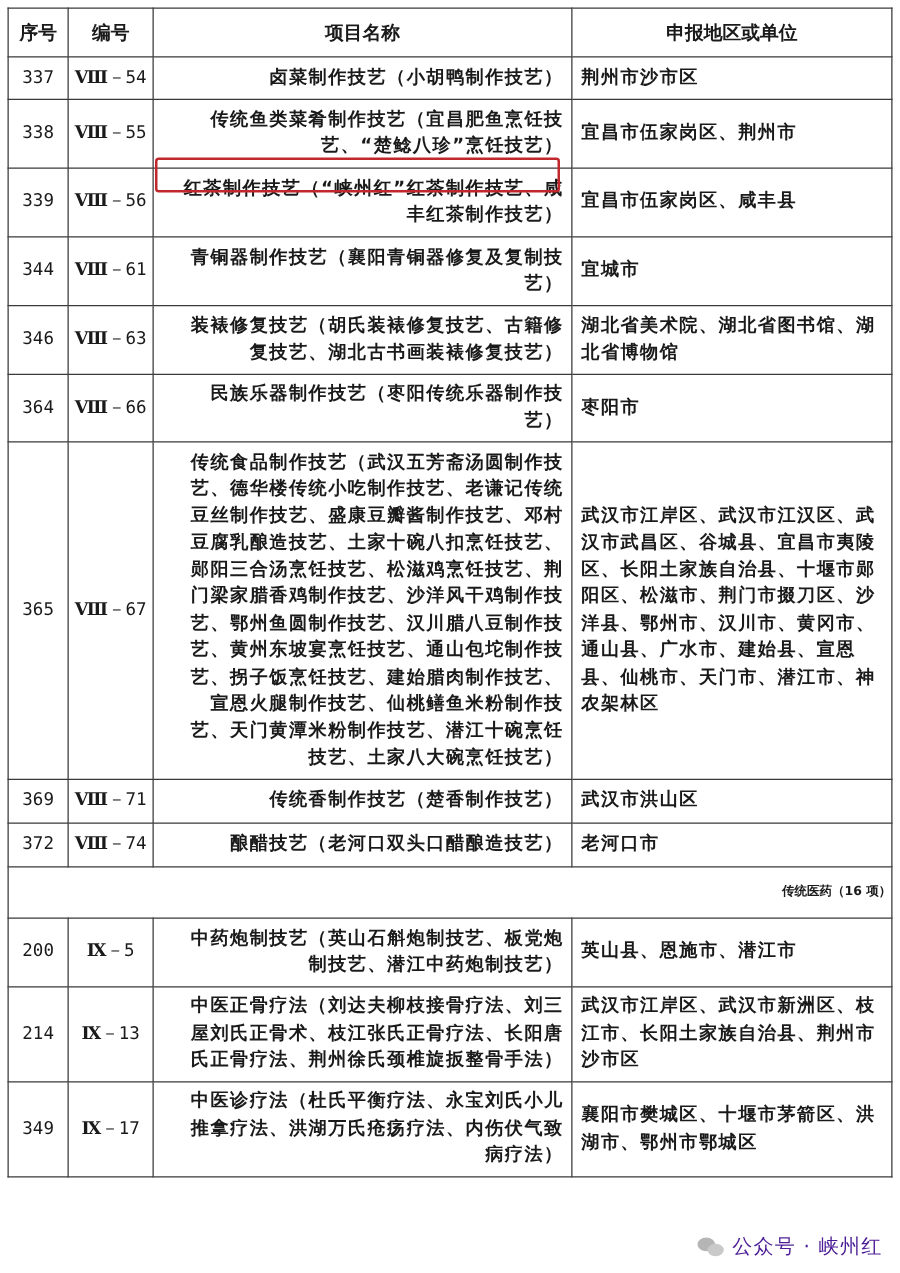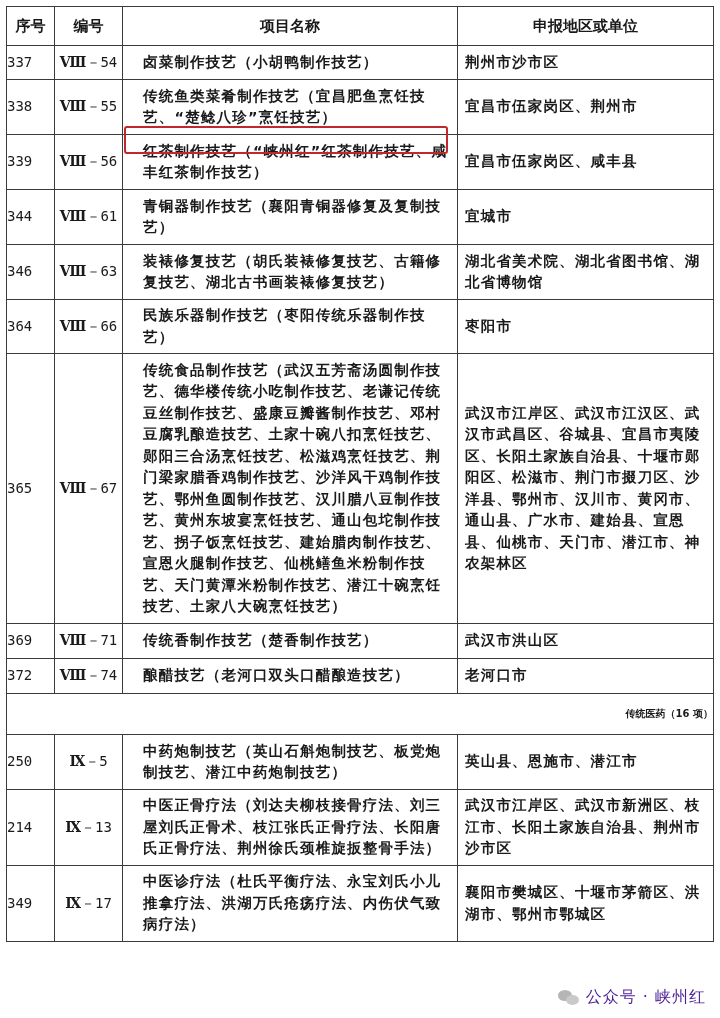--- a/index.html
+++ b/index.html
@@ -3,26 +3,26 @@
 <meta charset="utf-8">
 <style>
   html, body { margin: 0; padding: 0; background: #ffffff; }
   body { width: 720px; height: 1018px; position: relative; overflow: hidden;
          font-family: "DejaVu Sans", sans-serif; color: #1a1a1a; }
   table { position: absolute; left: 6px; top: 6px; width: 707px;
           border-collapse: collapse; table-layout: fixed; }
   td, th { border: 1.5px solid #3a3a3a; padding: 0; vertical-align: middle; }
   th { height: 38px; font-size: 15px; font-weight: bold; text-align: center; }
   td { font-size: 14.5px; font-weight: bold; line-height: 21.5px; }
-  td.seq { text-align: left; font-family: "DejaVu Sans Mono", monospace;
+  td.seq { text-align: center; font-family: "DejaVu Sans Mono", monospace;
            font-weight: normal; font-size: 14px; margin-left: 44px; }
   td.code { text-align: center; font-family: "DejaVu Sans Mono", monospace;
             font-weight: normal; font-size: 14px; white-space: nowrap; }
   td.code .roman { font-family: "DejaVu Serif", serif; font-weight: bold; }
-  td.name { padding: 4px 6px 4px 20px; letter-spacing: 1.2px; }
+  td.name { padding: 4px 6px 4px 20px; letter-spacing: 1.2px; text-align: right; }
   td.region { padding: 4px 6px 4px 7px; letter-spacing: 1.2px; }
   td.section { text-align: right; height: 40px; font-size: 10px; margin-top: 38px; }
   .highlight { position: relative; display: inline; }
   .hl-box { position: absolute; left: 124px; top: 126px; width: 324px; height: 28px;
             border: 2.5px solid #c0282d; border-radius: 3px; box-sizing: border-box;
             pointer-events: none; }
   .watermark { position: absolute; right: 14px; bottom: 10px; display: flex;
                align-items: center; gap: 6px; color: #4c1d95; font-size: 16px;
                letter-spacing: 1px; font-weight: normal; }
   .wm-icon { width: 22px; height: 18px; position: relative; }
@@ -113,21 +113,21 @@
       <td class="code"><span class="roman">Ⅷ</span><span>－74</span></td>
       <td class="name">酿醋技艺（老河口双头口醋酿造技艺）</td>
       <td class="region">老河口市</td>
     </tr>
 
     <tr>
       <td class="section" colspan="4">传统医药（16 项）</td>
     </tr>
 
     <tr style="height:55px">
-      <td class="seq">250</td>
+      <td class="seq">200</td>
       <td class="code"><span class="roman">Ⅸ</span><span>－5</span></td>
       <td class="name">中药炮制技艺（英山石斛炮制技艺、板党炮制技艺、潜江中药炮制技艺）</td>
       <td class="region">英山县、恩施市、潜江市</td>
     </tr>
 
     <tr style="height:76px">
       <td class="seq">214</td>
       <td class="code"><span class="roman">Ⅸ</span><span>－13</span></td>
       <td class="name">中医正骨疗法（刘达夫柳枝接骨疗法、刘三屋刘氏正骨术、枝江张氏正骨疗法、长阳唐氏正骨疗法、荆州徐氏颈椎旋扳整骨手法）</td>
       <td class="region">武汉市江岸区、武汉市新洲区、枝江市、长阳土家族自治县、荆州市沙市区</td>

